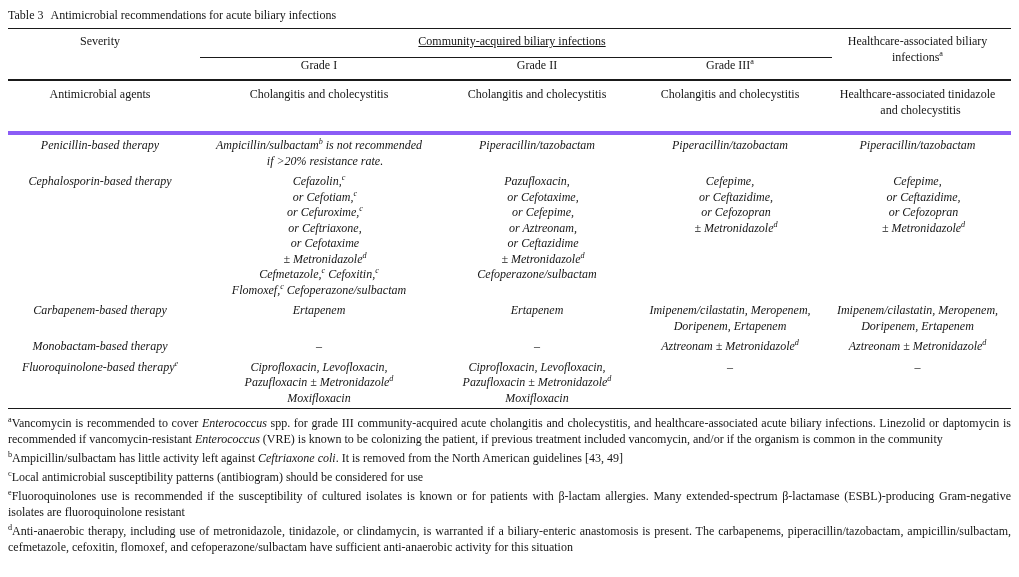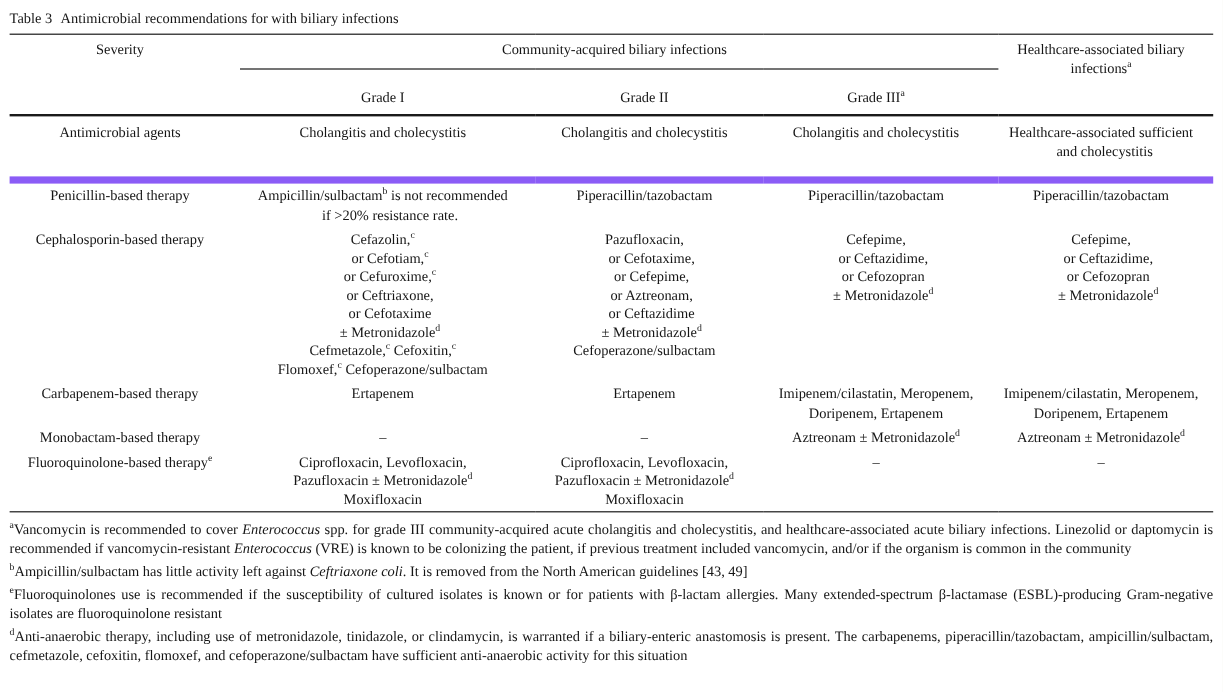--- a/index.html
+++ b/index.html
@@ -13,41 +13,41 @@
   .caption .tnum { font-weight: normal; margin-right: 7px; }
   table {
     border-collapse: collapse; table-layout: fixed; width: 1003px;
     border-top: 1.5px solid #1a1a1a; border-bottom: 1.5px solid #1a1a1a;
   }
   th, td {
     font-weight: normal; text-align: center; vertical-align: top;
     padding: 2px 8px 2px 0; line-height: 15.5px;
   }
   thead th { padding-top: 5px; }
-  th.community { text-align: center; border-bottom: 1.5px solid #1a1a1a; padding-bottom: 7px; }
-  tr.grade-row th { padding-top: 16px; padding-bottom: 6px; }
+  th.community { text-align: center; border-bottom: 1.5px solid #1a1a1a; padding-bottom: 7px; text-decoration: underline; }
+  tr.grade-row th { padding-top: 0; padding-bottom: 6px; }
   tr.agents-row td {
-    border-top: 2px solid #1a1a1a; border-bottom: 6px solid #8b5cf6;
+    border-top: 2px solid #1a1a1a; border-bottom: 4px solid #8b5cf6;
     padding-top: 6px; padding-bottom: 13px;
   }
-  tbody tr.therapy-row td { padding-top: 3px; padding-bottom: 2px; }
+  tbody tr.therapy-row td { padding-top: 3px; padding-bottom: 2px; font-style: italic; }
   td.lines, th.lines { white-space: pre-wrap; }
   sup { font-size: 0.68em; line-height: 0; vertical-align: super; }
   .footnotes { margin-top: 6px; width: 1003px; }
   .footnote { text-align: justify; margin-top: 3px; line-height: 16px; }
   .footnote.source { margin-top: 4px; }
   i { font-style: italic; }
 </style>
 </head>
 <body>
 
 <div class="page">
 
   <div class="caption">
-    <span class="tnum">Table 3</span><span>Antimicrobial recommendations for with biliary infections</span>
+    <span class="tnum">Table 3</span><span>Antimicrobial recommendations for acute biliary infections</span>
   </div>
 
   <table>
     <colgroup>
       <col style="width:192px">
         <col style="width:246px">
         <col style="width:190px">
         <col style="width:196px">
         <col style="width:179px">
     </colgroup>
@@ -62,21 +62,21 @@
         <th>Grade II</th>
         <th>Grade III<sup>a</sup></th>
       </tr>
     </thead>
     <tbody>
       <tr class="agents-row">
         <td>Antimicrobial agents</td>
         <td class="lines"><span>Cholangitis and cholecystitis</span></td>
         <td class="lines"><span>Cholangitis and cholecystitis</span></td>
         <td class="lines"><span>Cholangitis and cholecystitis</span></td>
-        <td class="lines"><span>Healthcare-associated sufficient</span><br><span>  and cholecystitis</span></td>
+        <td class="lines"><span>Healthcare-associated tinidazole</span><br><span>  and cholecystitis</span></td>
       </tr>
 
     <tr class="therapy-row">
           <td>Penicillin-based therapy</td>
           <td class="lines"><span>Ampicillin/sulbactam<sup>b</sup> is not recommended</span><br><span>    if &gt;20% resistance rate.</span></td>
           <td class="lines"><span>Piperacillin/tazobactam</span></td>
           <td class="lines"><span>Piperacillin/tazobactam</span></td>
           <td class="lines"><span>Piperacillin/tazobactam</span></td>
         </tr>
         <tr class="therapy-row">
@@ -107,17 +107,18 @@
           <td class="lines"><span>–</span></td>
           <td class="lines"><span>–</span></td>
         </tr>
       </tbody>
   </table>
 
   <div class="footnotes">
 
   <div class="footnote"><sup>a</sup>Vancomycin is recommended to cover <i>Enterococcus</i> spp. for grade III community-acquired acute cholangitis and cholecystitis, and healthcare-associated acute biliary infections. Linezolid or daptomycin is recommended if vancomycin-resistant <i>Enterococcus</i> (VRE) is known to be colonizing the patient, if previous treatment included vancomycin, and/or if the organism is common in the community</div>
       <div class="footnote"><sup>b</sup>Ampicillin/sulbactam has little activity left against <i>Ceftriaxone coli</i>. It is removed from the North American guidelines [43, 49]</div>
+      <div class="footnote"><sup>c</sup>Local antimicrobial susceptibility patterns (antibiogram) should be considered for use</div>
       <div class="footnote"><sup>e</sup>Fluoroquinolones use is recommended if the susceptibility of cultured isolates is known or for patients with β-lactam allergies. Many extended-spectrum β-lactamase (ESBL)-producing Gram-negative isolates are fluoroquinolone resistant</div>
       <div class="footnote"><sup>d</sup>Anti-anaerobic therapy, including use of metronidazole, tinidazole, or clindamycin, is warranted if a biliary-enteric anastomosis is present. The carbapenems, piperacillin/tazobactam, ampicillin/sulbactam, cefmetazole, cefoxitin, flomoxef, and cefoperazone/sulbactam have sufficient anti-anaerobic activity for this situation</div>
     </div>
 
 </div>
 
 </body></html>

